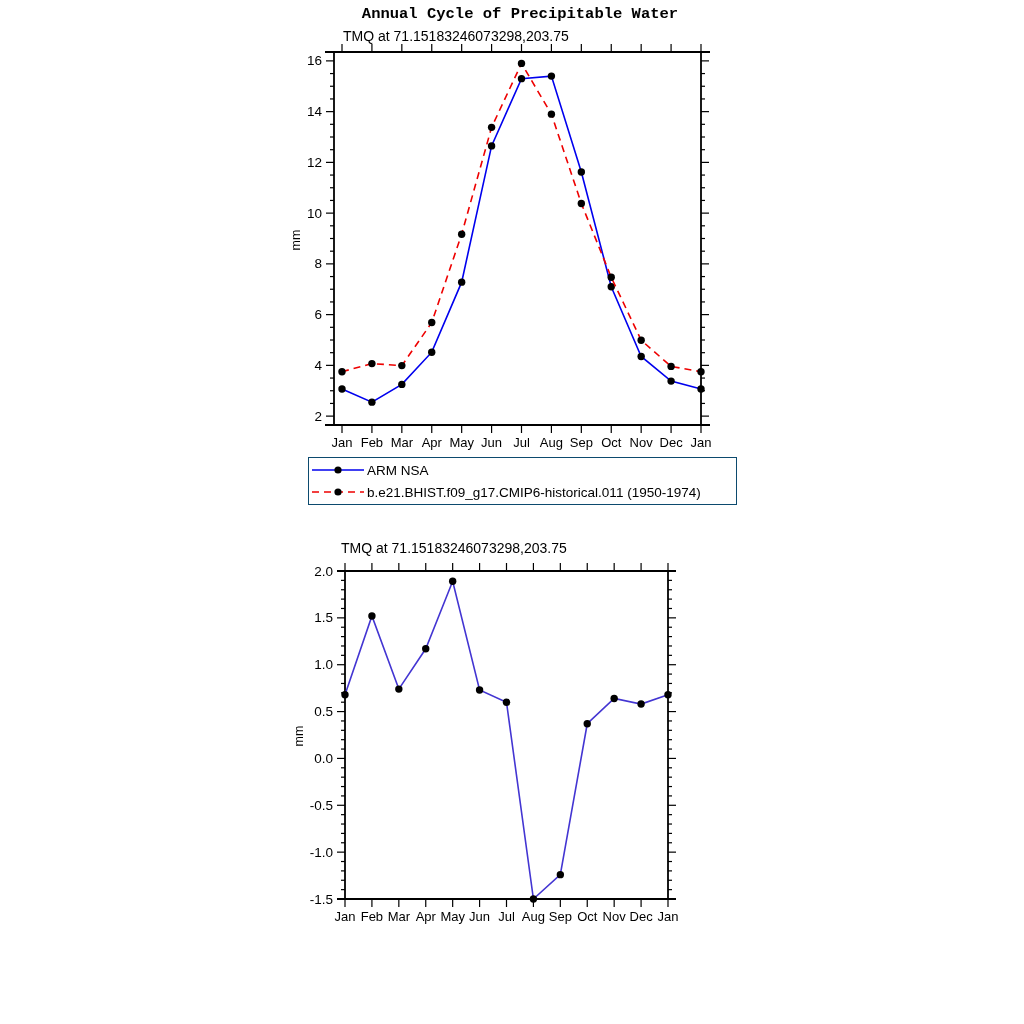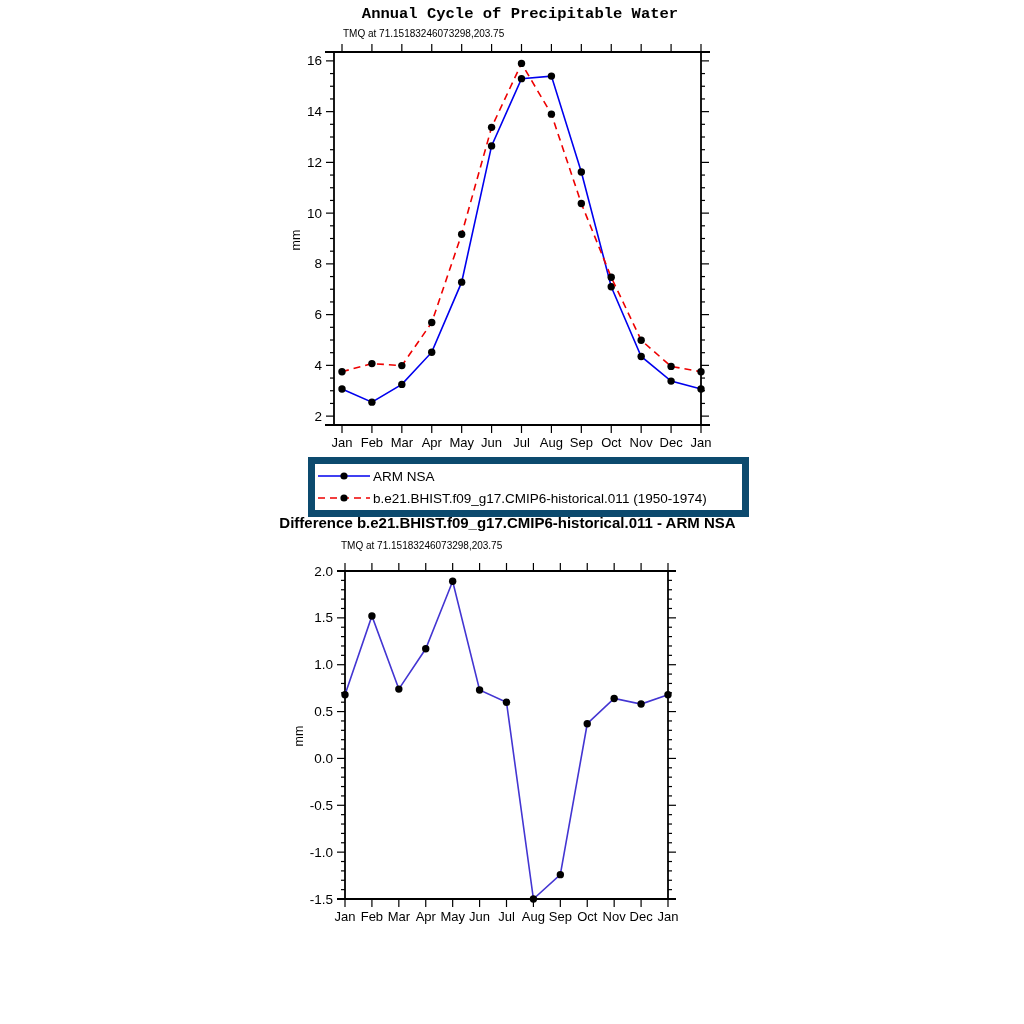--- a/index.html
+++ b/index.html
@@ -7,29 +7,29 @@
     position:relative; width:1024px; height:1024px; background:#ffffff;
     font-family:"Liberation Sans", sans-serif; color:#000; overflow:hidden;
   }
   .chart { position:absolute; }
   #chart0 { left:260px; top:40px; }
   #chart1 { left:260px; top:555px; }
   .chart text { font-family:"Liberation Sans", sans-serif; fill:#000; }
   .title { position:absolute; font-weight:bold; font-size:15.5px; text-align:center; white-space:nowrap; }
   #title0 { left:260px; top:5px; width:520px;font-family:Liberation Mono, monospace; }
   #title1 { left:240px; top:514px; width:535px; font-size:15px; }
-  .subtitle { position:absolute; font-size:10px; white-space:nowrap; }
+  .subtitle { position:absolute; font-size:14px; white-space:nowrap; }
   #subtitle0 { left:343px; top:28px; }
   #subtitle1 { left:341px; top:540px; }
   .ylabel { position:absolute; font-size:12.5px; transform:translate(-50%,-50%) rotate(-90deg); }
   #ylabel0 { left:296px; top:240px; }
   #ylabel1 { left:299px; top:736px; }
   .legend {
     position:absolute; left:308px; top:457px; width:427px; height:46px;
-    border:7px solid #0c4a6e; background:#fff;
+    border:1px solid #0c4a6e; background:#fff;
     display:flex; flex-direction:column; justify-content:center;
   }
   .legend-row { display:flex; align-items:center; height:22px; }
   .legend-row svg { width:58px; height:16px; flex:0 0 58px; }
   .legend-row span { font-size:13.5px; white-space:nowrap; }
 </style>
 </head>
 <body>
 
 <div class="page">
@@ -187,21 +187,20 @@
     </div>
     <div class="legend-row">
       <svg viewBox="0 0 58 16">
         <line x1="3" y1="8" x2="55" y2="8" stroke-width="1.6" stroke-dasharray="7,5" stroke="#ee0000"></line>
         <circle cx="29" cy="8" r="3.6" fill="#000000"></circle>
       </svg>
       <span>b.e21.BHIST.f09_g17.CMIP6-historical.011 (1950-1974)</span>
     </div>
   </div>
 
-  <div class="title" id="title1">Difference b.e21.BHIST.f09_g17.CMIP6-historical.011 - ARM NSA</div>
   <div class="subtitle" id="subtitle1">TMQ at 71.15183246073298,203.75</div>
   <div class="ylabel" id="ylabel1">mm</div>
   <svg class="chart" id="chart1" width="480" height="370" viewBox="0 0 480 370">
       <line x1="77" y1="16" x2="416" y2="16" stroke="#000" stroke-width="1.8"></line>
       <line x1="77" y1="344" x2="416" y2="344" stroke="#000" stroke-width="1.8"></line>
       <line x1="85" y1="16" x2="85" y2="344" stroke="#000" stroke-width="1.8"></line>
       <line x1="408" y1="16" x2="408" y2="344" stroke="#000" stroke-width="1.8"></line>
       <line x1="77" y1="344" x2="85" y2="344" stroke="#000" stroke-width="1.2"></line>
       <line x1="408" y1="344" x2="416" y2="344" stroke="#000" stroke-width="1.2"></line>
       <text x="73" y="348.5" text-anchor="end" font-size="13.5">-1.5</text>

